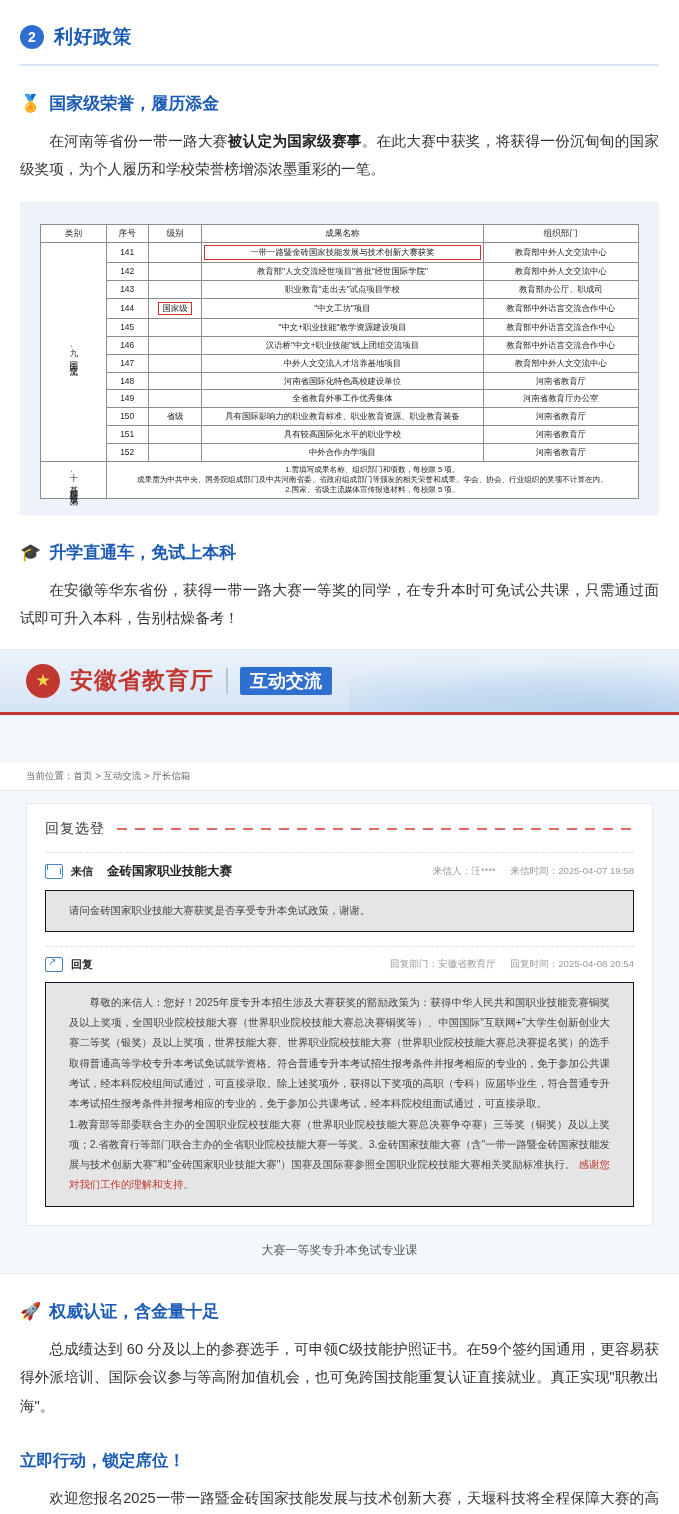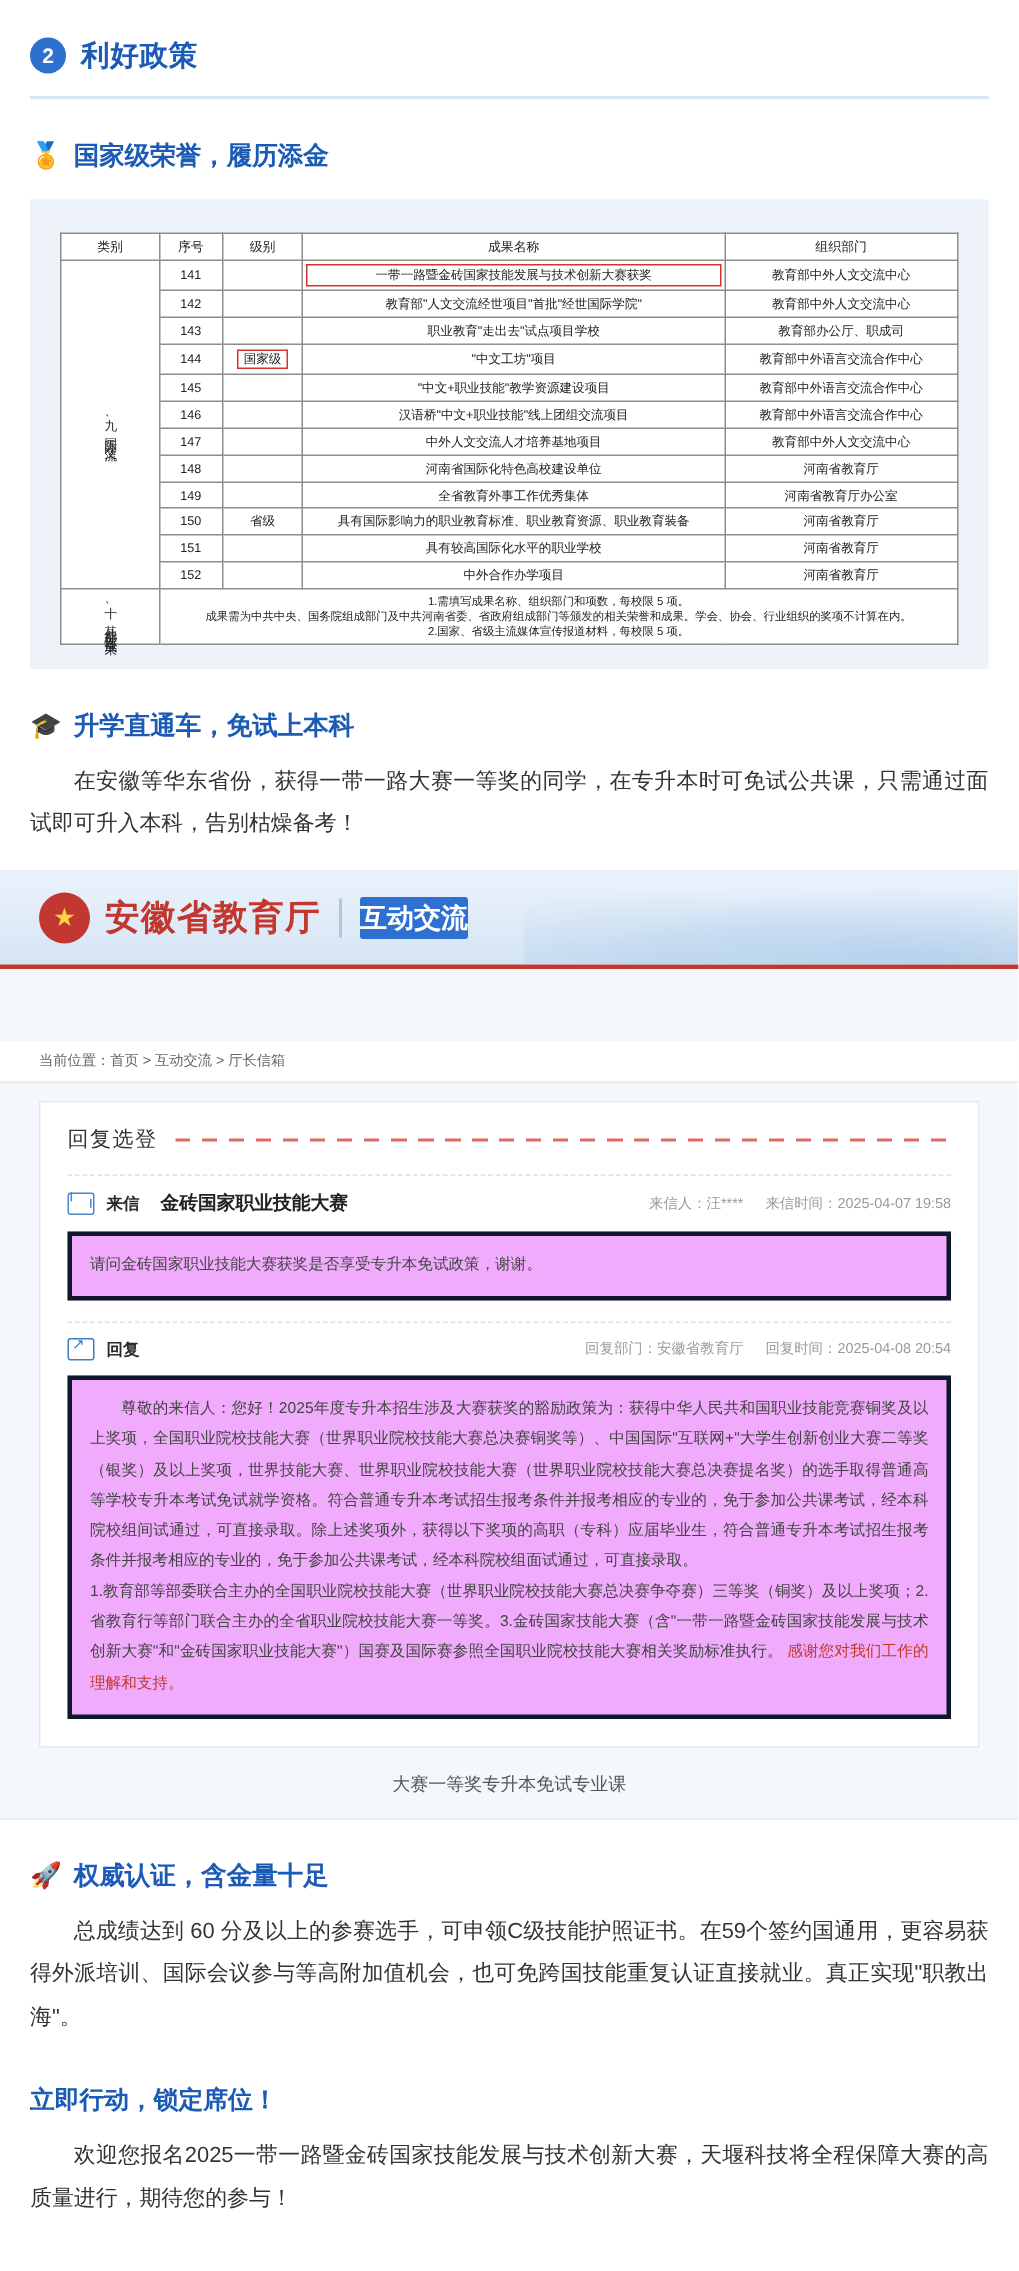--- a/index.html
+++ b/index.html
@@ -180,21 +180,21 @@
     color: #c2372f;
     letter-spacing: 1px;
     z-index:1;
   }
   .gov-div {
     width: 2px; height: 26px; background: #b5c6d8; margin: 0 12px; z-index:1;
   }
   .gov-sub {
     font-size: 18px; font-weight: bold; color: #ffffff;
     background: #2f6fd0;
-    padding: 2px 0;
+    padding: 2px 10px;
     border-radius: 2px;
     z-index:1;
   }
   .crumb {
     font-size: 9.5px;
     color: #666;
     padding: 7px 26px;
     background: #fff;
     border-bottom: 1px solid #e6e6e6;
     margin-top: 48px;
@@ -236,23 +236,23 @@
   .msg-icon.reply { border-color:#3f7fbf; }
   .msg-icon.reply:after{
     content:"↗"; border:0; left:2px; top:-2px; transform:none; font-size:10px; color:#3f7fbf;
   }
   .msg-kind { font-size: 11px; font-weight: bold; color: #2b2b2b; }
   .msg-subject { font-size: 12.5px; color: #222; font-weight: bold; margin-left: 6px; }
   .msg-meta { margin-left: auto; font-size: 9.6px; color: #9a9a9a; }
   .msg-meta span { margin-left: 12px; }
   .msg-body {
     margin-top: 10px;
-    background: #f0abfc;
-    border: 3px solid #0f172a;
-    padding: 10px 12px;
+    background: #e5e5e5;
+    border: 1px solid #0f172a;
+    padding: 10px 23px;
     font-size: 10.4px;
     line-height: 1.95;
     color: #444;
     text-align: justify;
   }
   .msg-body .ind { text-indent: 2em; display: block; }
   .msg-body .red { color: #c0392b; }
   .cap2 {
     text-align: center;
     font-size: 12px;
@@ -277,20 +277,21 @@
   <div class="section-head">
     <div class="num-badge">2</div>
     <div class="section-title">利好政策</div>
   </div>
   <div class="title-rule"></div>
 
   <div class="sub-head">
     <span class="sub-icon">🏅</span>
     <span class="sub-title">国家级荣誉，履历添金</span>
   </div>
+  <p class="body" id="honor-para">在河南等省份一带一路大赛<b>被认定为国家级赛事</b>。在此大赛中获奖，将获得一份沉甸甸的国家级奖项，为个人履历和学校荣誉榜增添浓墨重彩的一笔。</p>
 
   <div class="figure-block">
     <table class="cert">
       <colgroup>
         <col class="c-cat">
           <col class="c-no">
           <col class="c-level">
           <col class="c-name">
           <col class="c-org">
       </colgroup>

